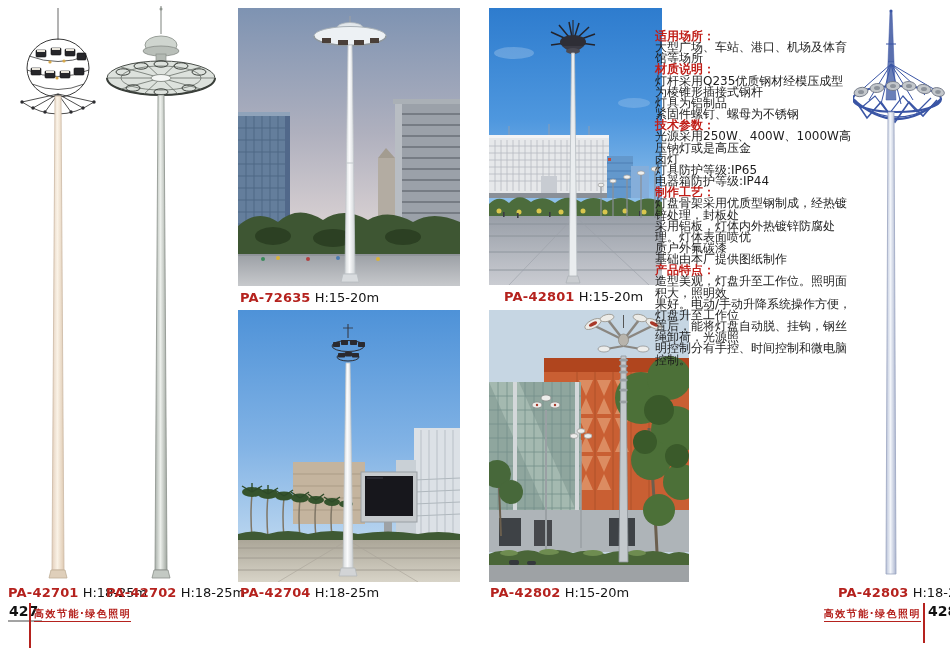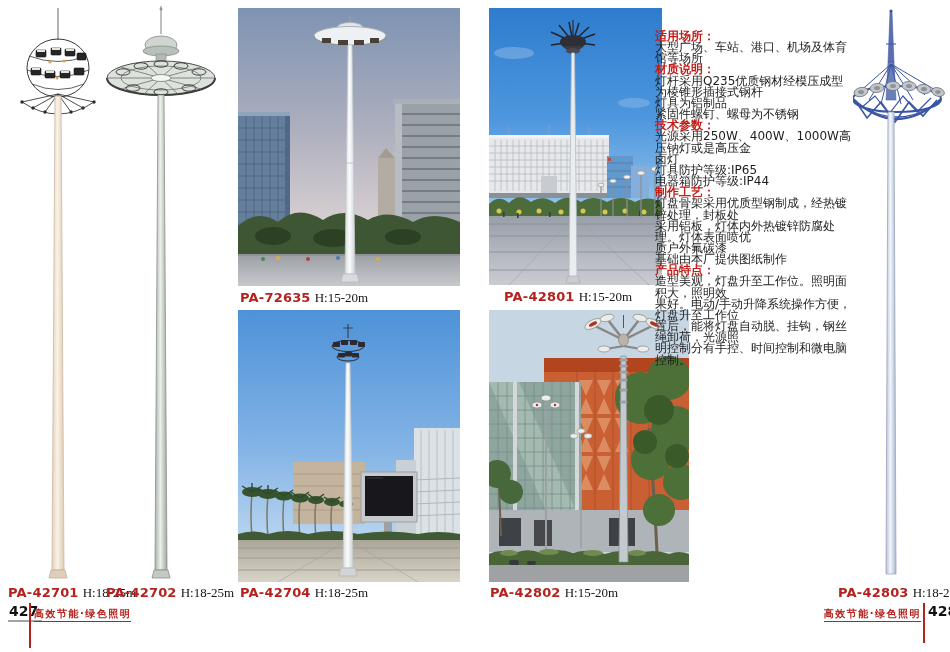--- a/index.html
+++ b/index.html
@@ -6,21 +6,21 @@
   html,body { background:#fff; }
   .page {
     position:relative; width:950px; height:652px; background:#ffffff;
     font-family:"DejaVu Sans","Liberation Sans",sans-serif; overflow:hidden;
   }
   .abs { position:absolute; }
 
   
   .plabel { position:absolute; white-space:nowrap; font-size:13px; }
   .plabel .pcode { color:#b5221e; font-weight:bold; letter-spacing:.2px; }
-  .plabel .pheight { color:#141414; margin-left:4px;font-family:Liberation Serif, serif; }
+  .plabel .pheight { color:#141414; margin-left:4px; }
 
   
   .spec { position:absolute; left:655px; top:31px; width:200px; font-size:12px; line-height:11.15px; color:#1d1d1d; }
   .spec .sec-title { color:#c01e18; font-weight:bold; }
   .spec .sec-line { color:#1d1d1d; }
 
   
   .pgnum { position:absolute; font-size:14px; font-weight:bold; color:#111; border-bottom:2px solid #a3a3a3; padding:0 4px 1px 1px; line-height:15px; }
   .slogan { position:absolute; font-size:10px; font-weight:bold; color:#b5221e; letter-spacing:1.5px; border-bottom:1px solid #b5221e; padding-bottom:3px; line-height:9px; }
   .vline { position:absolute; width:2px; background:#b5221e; }

